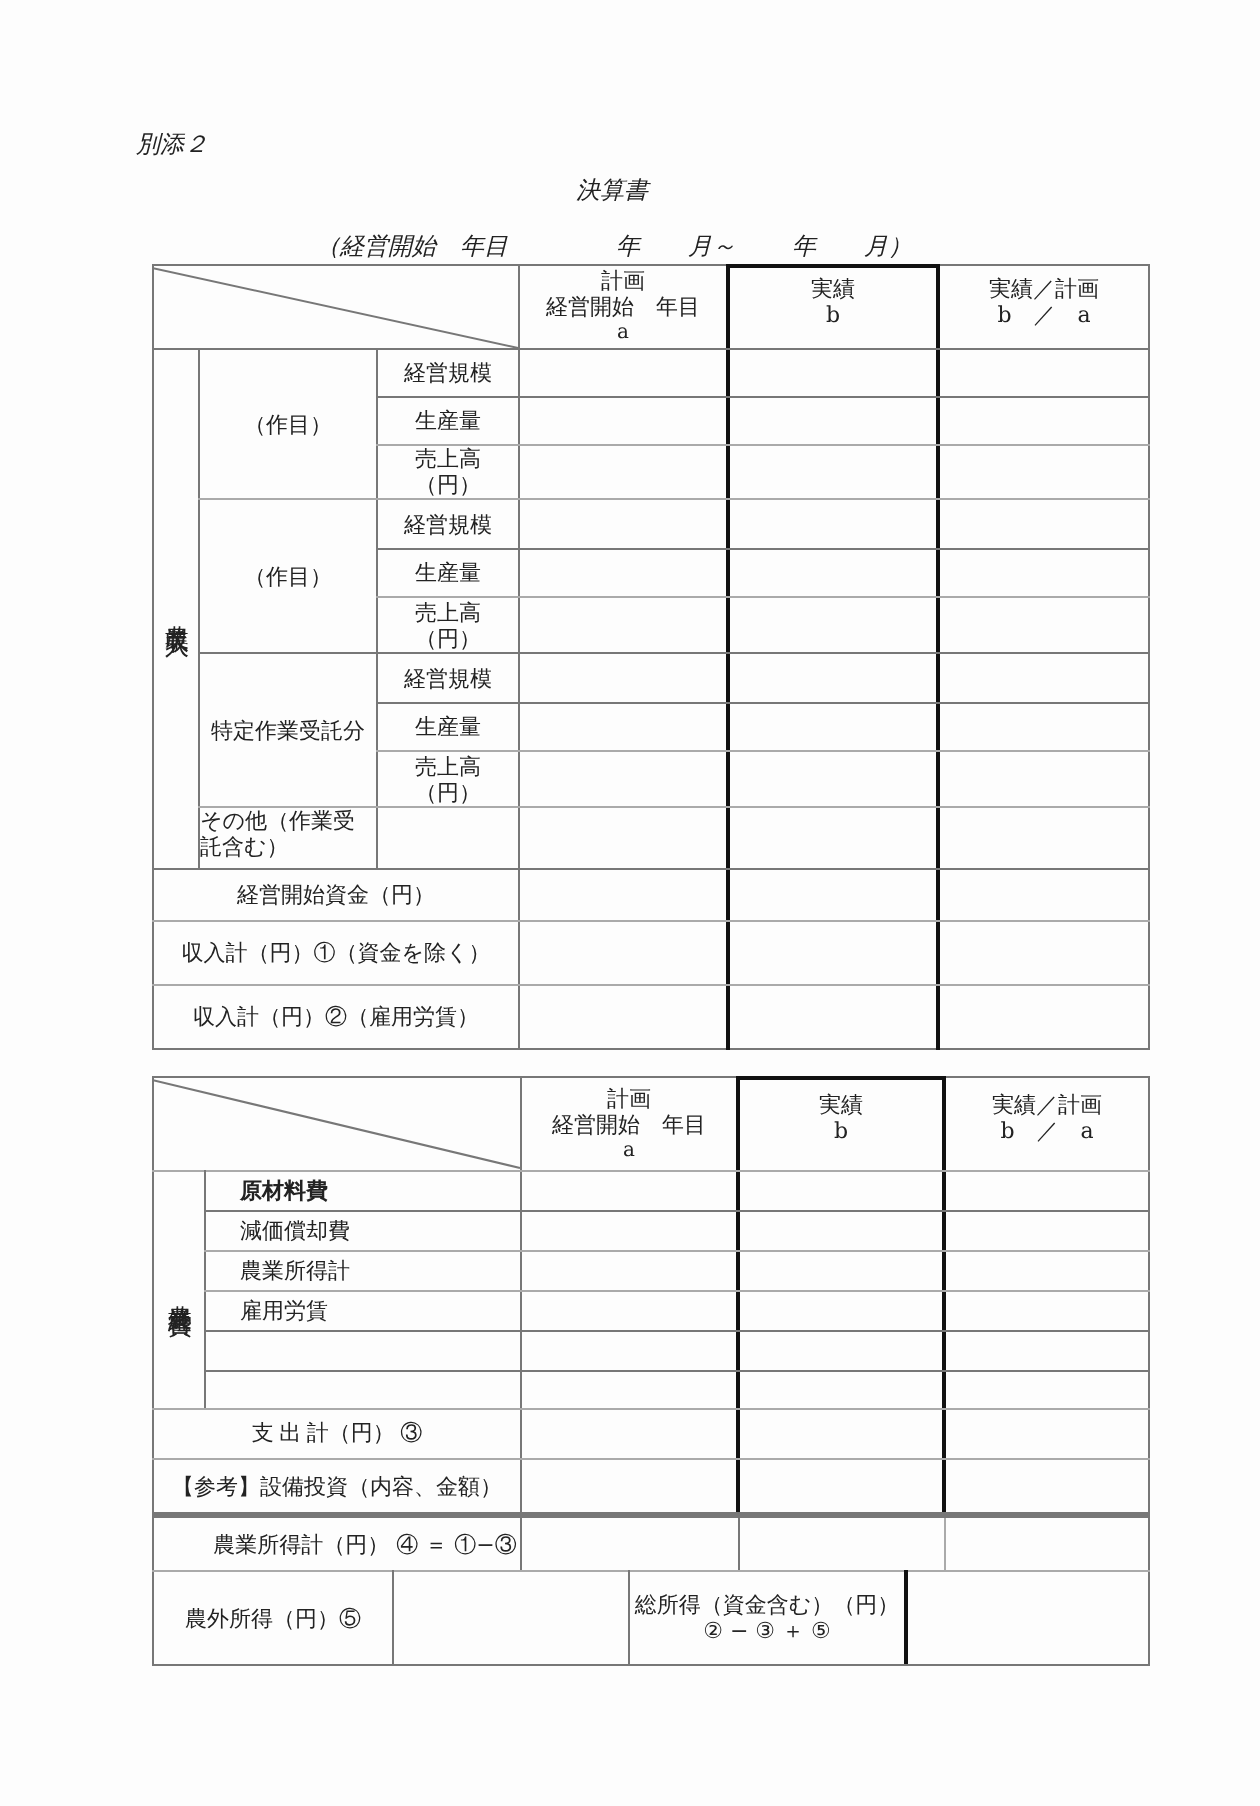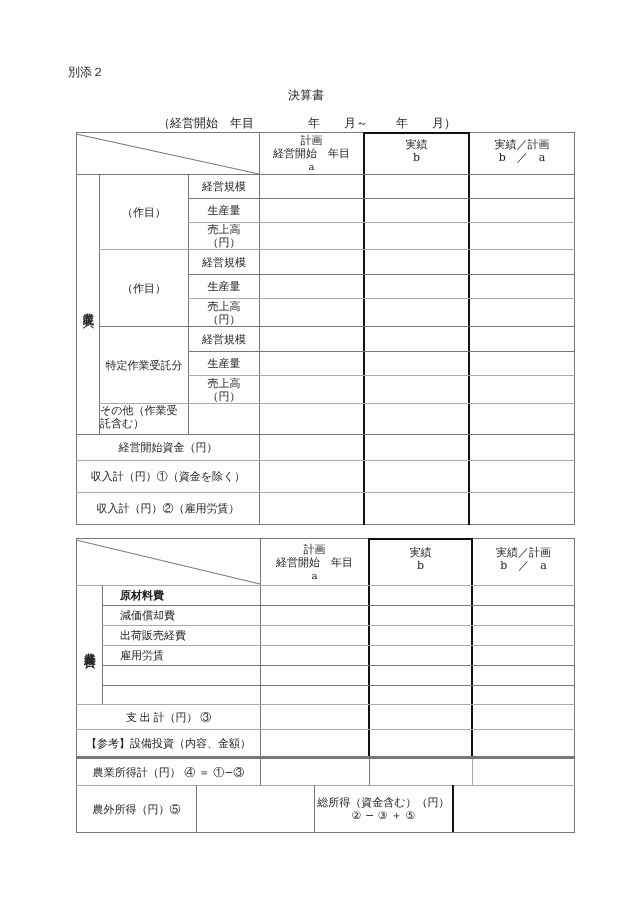--- a/index.html
+++ b/index.html
@@ -1,18 +1,18 @@
 <!DOCTYPE html>
 <html><head>
 <meta charset="utf-8">
 <style>
   html,body{margin:0;padding:0;background:#fdfdfd;}
   body{width:630px;height:903px;position:relative;overflow:hidden;font-family:"DejaVu Serif",serif;color:#222;}
   .abs{position:absolute;}
-  .txt{position:absolute;font-size:11px;line-height:13px;white-space:nowrap;}
+  .txt{position:absolute;font-size:11px;line-height:13px;white-space:nowrap;font-style:italic;}
   .hl{position:absolute;height:0;border-top:1px solid #777;}
   .vl{position:absolute;width:0;border-left:1px solid #777;}
   .lt{border-color:#aaa;}
   .thick{border-color:#111;border-width:2px;}
   .tbl{position:absolute;border:1px solid #777;box-sizing:border-box;}
   .cell{position:absolute;display:flex;align-items:center;justify-content:center;text-align:center;font-size:11px;line-height:13px;}
   .left{justify-content:flex-start;}
   .vert{writing-mode:vertical-rl;letter-spacing:1px;}
 </style>
 </head>
@@ -139,26 +139,26 @@
 <div class="hl lt" style="left:102px;top:645px;width:473px;"></div>
 <div class="hl" style="left:102px;top:665px;width:473px;"></div>
 <div class="hl" style="left:102px;top:685px;width:473px;"></div>
 <div class="hl lt" style="left:76px;top:704px;width:499px;"></div>
 <div class="hl lt" style="left:76px;top:729px;width:499px;"></div>
 <div class="hl" style="left:76px;top:756px;width:499px;border-top:3px solid #777;"></div>
 <div class="hl lt" style="left:76px;top:785px;width:499px;"></div>
 
 <div class="cell left" style="left:120px;top:586px;width:140px;height:19px;font-weight:bold;">原材料費</div>
 <div class="cell left" style="left:120px;top:606px;width:140px;height:19px;">減価償却費</div>
-<div class="cell left" style="left:120px;top:626px;width:140px;height:19px;">出荷販売経費</div>
+<div class="cell left" style="left:120px;top:626px;width:140px;height:19px;">農業所得計</div>
 <div class="cell left" style="left:120px;top:646px;width:140px;height:19px;">雇用労賃</div>
 
 <div class="cell" style="left:77px;top:705px;width:183px;height:24px;font-family:Liberation Serif, serif;">支 出 計（円） ③</div>
 <div class="cell" style="left:77px;top:730px;width:183px;height:26px;">【参考】設備投資（内容、金額）</div>
-<div class="cell" style="left:77px;top:759px;width:183px;height:26px;">農業所得計（円） ④ ＝ ①−③</div>
+<div class="cell" style="left:91px;top:759px;width:183px;height:26px;">農業所得計（円） ④ ＝ ①−③</div>
 
 <div class="vl" style="left:196px;top:785px;height:47px;"></div>
 <div class="vl" style="left:314px;top:785px;height:47px;"></div>
 <div class="vl thick" style="left:452px;top:785px;height:47px;"></div>
 <div class="cell" style="left:77px;top:786px;width:119px;height:46px;">農外所得（円）⑤</div>
 <div class="cell" style="left:315px;top:786px;width:137px;height:46px;flex-direction:column;">
   <span>総所得（資金含む）（円）</span>
   <span>② − ③ ＋ ⑤</span>
 </div>
 

